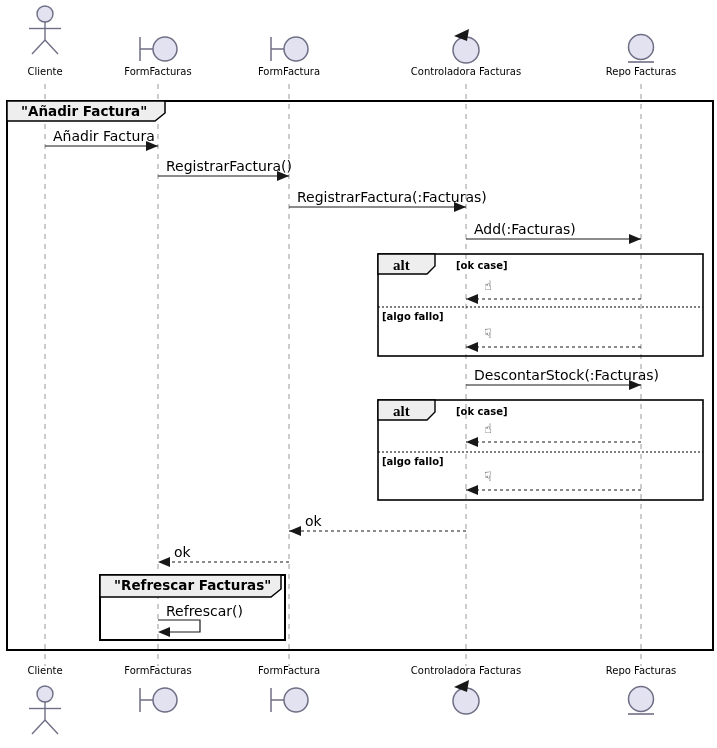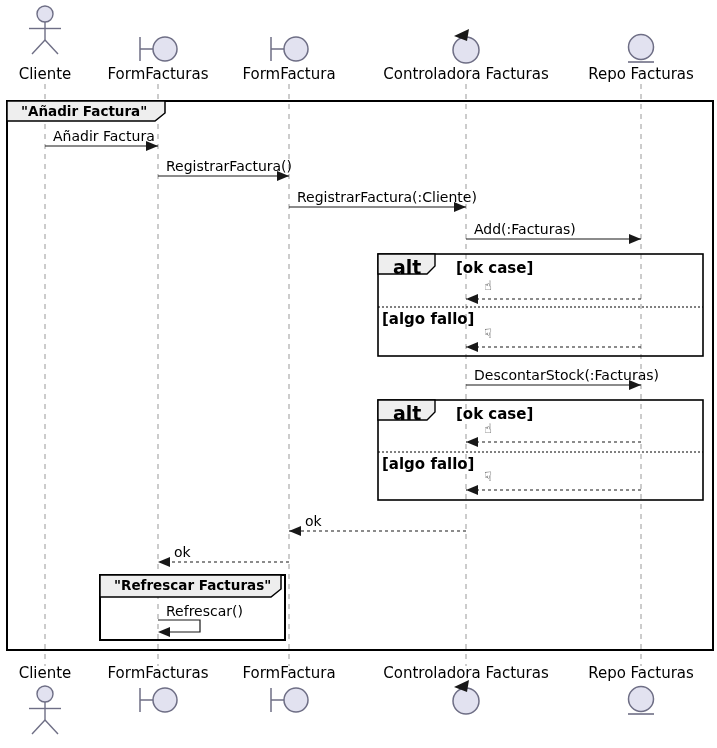--- a/index.html
+++ b/index.html
@@ -2,26 +2,26 @@
 <html><head>
 <meta charset="utf-8">
 <style>
   html,body{margin:0;padding:0;background:#ffffff;}
   .canvas{
     position:relative;width:717px;height:748px;background:#ffffff;overflow:hidden;
     font-family:"DejaVu Sans","Liberation Sans",sans-serif;color:#000;
   }
   .canvas svg{position:absolute;left:0;top:0;}
   .lbl{position:absolute;white-space:nowrap;line-height:1.15;}
-  .participant-lbl{font-size:15px;transform:translateX(-50%);}
+  .participant-lbl{font-size:10px;transform:translateX(-50%);}
   .msg-lbl{font-size:14px;}
   .glyph-lbl{font-size:13px;color:#2a2a2a;}
   .frame-title{font-size:13.5px;font-weight:bold;}
-  .alt-lbl{font-size:19px;font-weight:bold;}
-  .guard-lbl{font-size:15px;font-weight:bold;}
+  .alt-lbl{font-size:15px;font-weight:bold;font-family:Liberation Serif, serif;}
+  .guard-lbl{font-size:10px;font-weight:bold;}
 </style>
 </head>
 <body>
 
 <div class="canvas">
   <svg id="diagram-svg" width="717" height="748" viewBox="0 0 717 748">
       <line x1="45" y1="84" x2="45" y2="666" stroke="#999999" stroke-width="1" stroke-dasharray="5,5"></line>
       <line x1="158" y1="84" x2="158" y2="666" stroke="#999999" stroke-width="1" stroke-dasharray="5,5"></line>
       <line x1="289" y1="84" x2="289" y2="666" stroke="#999999" stroke-width="1" stroke-dasharray="5,5"></line>
       <line x1="466" y1="84" x2="466" y2="666" stroke="#999999" stroke-width="1" stroke-dasharray="5,5"></line>
@@ -105,21 +105,21 @@
       <div class="lbl frame-title" style="left: 21px; top: 104px;">"Añadir Factura"</div>
       <div class="lbl frame-title" style="left: 114px; top: 578px;">"Refrescar Facturas"</div>
       <div class="lbl alt-lbl" style="left: 393px; top: 257px;">alt</div>
       <div class="lbl guard-lbl" style="left: 456px; top: 260px;">[ok case]</div>
       <div class="lbl guard-lbl" style="left: 382px; top: 311px;">[algo fallo]</div>
       <div class="lbl alt-lbl" style="left: 393px; top: 403px;">alt</div>
       <div class="lbl guard-lbl" style="left: 456px; top: 406px;">[ok case]</div>
       <div class="lbl guard-lbl" style="left: 382px; top: 456px;">[algo fallo]</div>
       <div class="lbl msg-lbl" style="left: 53px; top: 128px;">Añadir Factura</div>
       <div class="lbl msg-lbl" style="left: 166px; top: 158px;">RegistrarFactura()</div>
-      <div class="lbl msg-lbl" style="left: 297px; top: 189px;">RegistrarFactura(:Cliente)</div>
+      <div class="lbl msg-lbl" style="left: 297px; top: 189px;">RegistrarFactura(:Facturas)</div>
       <div class="lbl msg-lbl" style="left: 474px; top: 221px;">Add(:Facturas)</div>
       <div class="lbl glyph-lbl" style="left: 484px; top: 279px;">☝</div>
       <div class="lbl glyph-lbl" style="left: 484px; top: 327px;">☟</div>
       <div class="lbl msg-lbl" style="left: 474px; top: 367px;">DescontarStock(:Facturas)</div>
       <div class="lbl glyph-lbl" style="left: 484px; top: 422px;">☝</div>
       <div class="lbl glyph-lbl" style="left: 484px; top: 470px;">☟</div>
       <div class="lbl msg-lbl" style="left: 305px; top: 513px;">ok</div>
       <div class="lbl msg-lbl" style="left: 174px; top: 544px;">ok</div>
       <div class="lbl msg-lbl" style="left: 166px; top: 603px;">Refrescar()</div>
     </div>

